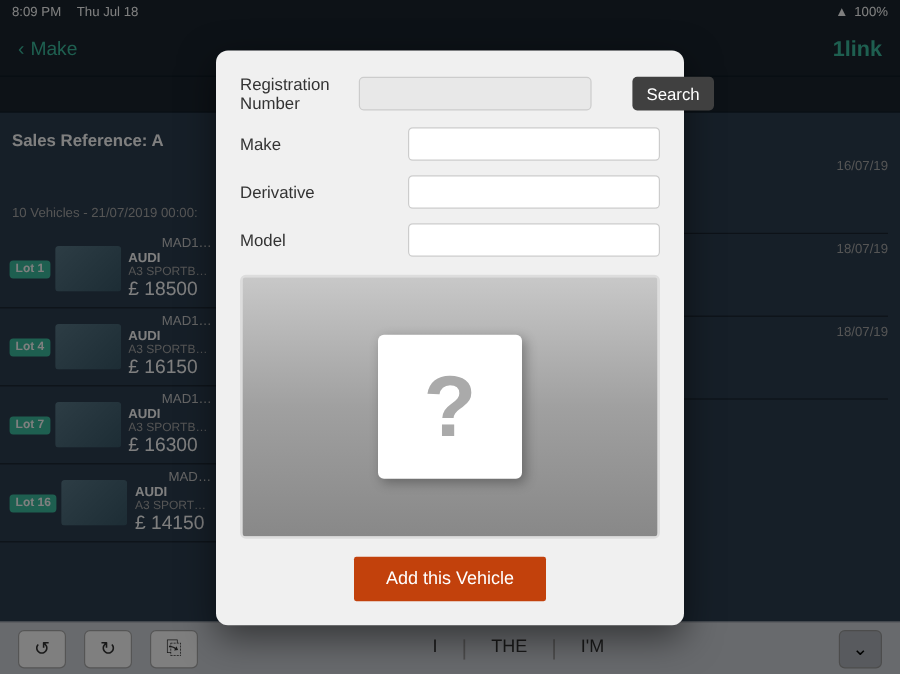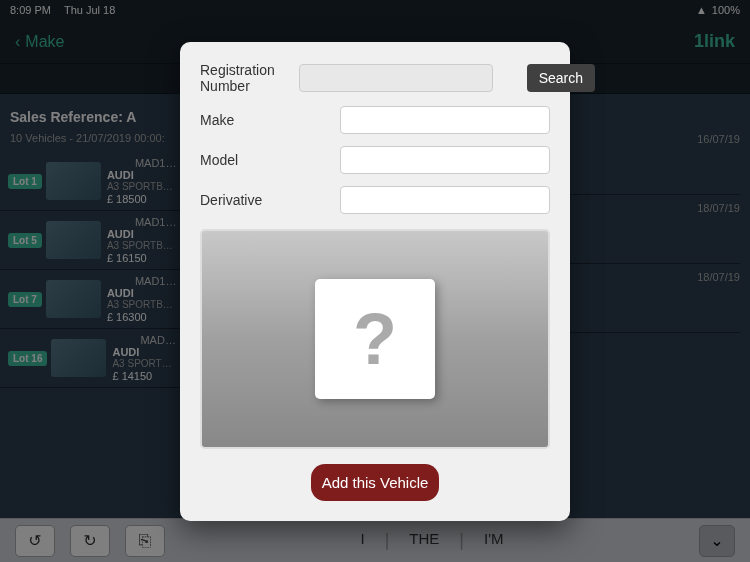--- a/index.html
+++ b/index.html
@@ -71,20 +71,21 @@
     .sales-ref {
       color: white;
       font-size: 14px;
       font-weight: bold;
       padding: 5px 10px;
     }
     .vehicles-count {
       color: #aaa;
       font-size: 11px;
       padding: 2px 10px 8px;
+      margin-top: 40px;
     }
 
     .lot-item {
       display: flex;
       align-items: center;
       padding: 5px 8px;
       border-bottom: 1px solid #1a2530;
       cursor: pointer;
     }
     .lot-badge {
@@ -112,21 +113,21 @@
       height: 100%;
       background: linear-gradient(135deg, #5a7a8a 0%, #3a5a6a 100%);
       display: flex;
       align-items: center;
       justify-content: center;
     }
     .lot-info { flex: 1; min-width: 0; }
     .lot-reg { color: #ccc; font-size: 11px; white-space: nowrap; overflow: hidden; text-overflow: ellipsis; margin-left: 28px; }
     .lot-make { color: white; font-size: 11px; font-weight: bold; }
     .lot-model { color: #aaa; font-size: 10px; white-space: nowrap; overflow: hidden; text-overflow: ellipsis; }
-    .lot-price { color: white; font-size: 11px; margin-top: 1px; }
+    .lot-price { color: white; font-size: 16px; margin-top: 1px; }
 
     
     .right-panel {
       flex: 1;
       background: #2c3e50;
       padding: 10px;
     }
     .right-header {
       display: flex;
       justify-content: space-between;
@@ -251,26 +252,26 @@
       box-shadow: 3px 3px 10px rgba(0,0,0,0.3);
     }
     .question-mark {
       font-size: 72px;
       color: #aaa;
       font-weight: bold;
     }
 
     
     .add-vehicle-btn {
-      background: #7f1d1d;
+      background: #c2410c;
       color: white;
       border: none;
-      border-radius: 14px;
+      border-radius: 2px;
       padding: 10px 0;
-      width: 128px;
+      width: 160px;
       font-size: 15px;
       cursor: pointer;
       display: block;
       margin: 0 auto;
       text-align: center;
     }
 
     
     .keyboard-bar {
       position: absolute;
@@ -361,21 +362,21 @@
       </div>
       <div class="lot-info">
         <div class="lot-reg">MAD123</div>
         <div class="lot-make">AUDI</div>
         <div class="lot-model">A3 SPORTBACK</div>
         <div class="lot-price">£ 18500</div>
       </div>
     </div>
 
     <div class="lot-item">
-      <div class="lot-badge">Lot 5</div>
+      <div class="lot-badge">Lot 4</div>
       <div class="lot-thumb">
         <div class="lot-thumb-inner"></div>
       </div>
       <div class="lot-info">
         <div class="lot-reg">MAD126</div>
         <div class="lot-make">AUDI</div>
         <div class="lot-model">A3 SPORTBACK</div>
         <div class="lot-price">£ 16150</div>
       </div>
     </div>
@@ -454,25 +455,25 @@
       <div class="first-row">
         <div class="form-label">Registration Number</div>
         <input class="reg-input" type="text" style="">
         <button class="search-btn">Search</button>
       </div>
       <div class="form-row">
         <div class="form-label">Make</div>
         <input class="form-input" type="text" style="">
       </div>
       <div class="form-row">
+        <div class="form-label">Derivative</div>
+        <input class="form-input" type="text" style="">
+      </div>
+      <div class="form-row">
         <div class="form-label">Model</div>
-        <input class="form-input" type="text" style="">
-      </div>
-      <div class="form-row">
-        <div class="form-label">Derivative</div>
         <input class="form-input" type="text" style="">
       </div>
     </div>
 
     <div class="vehicle-image-container">
       <div class="question-mark-box">
         <span class="question-mark">?</span>
       </div>
     </div>
 

